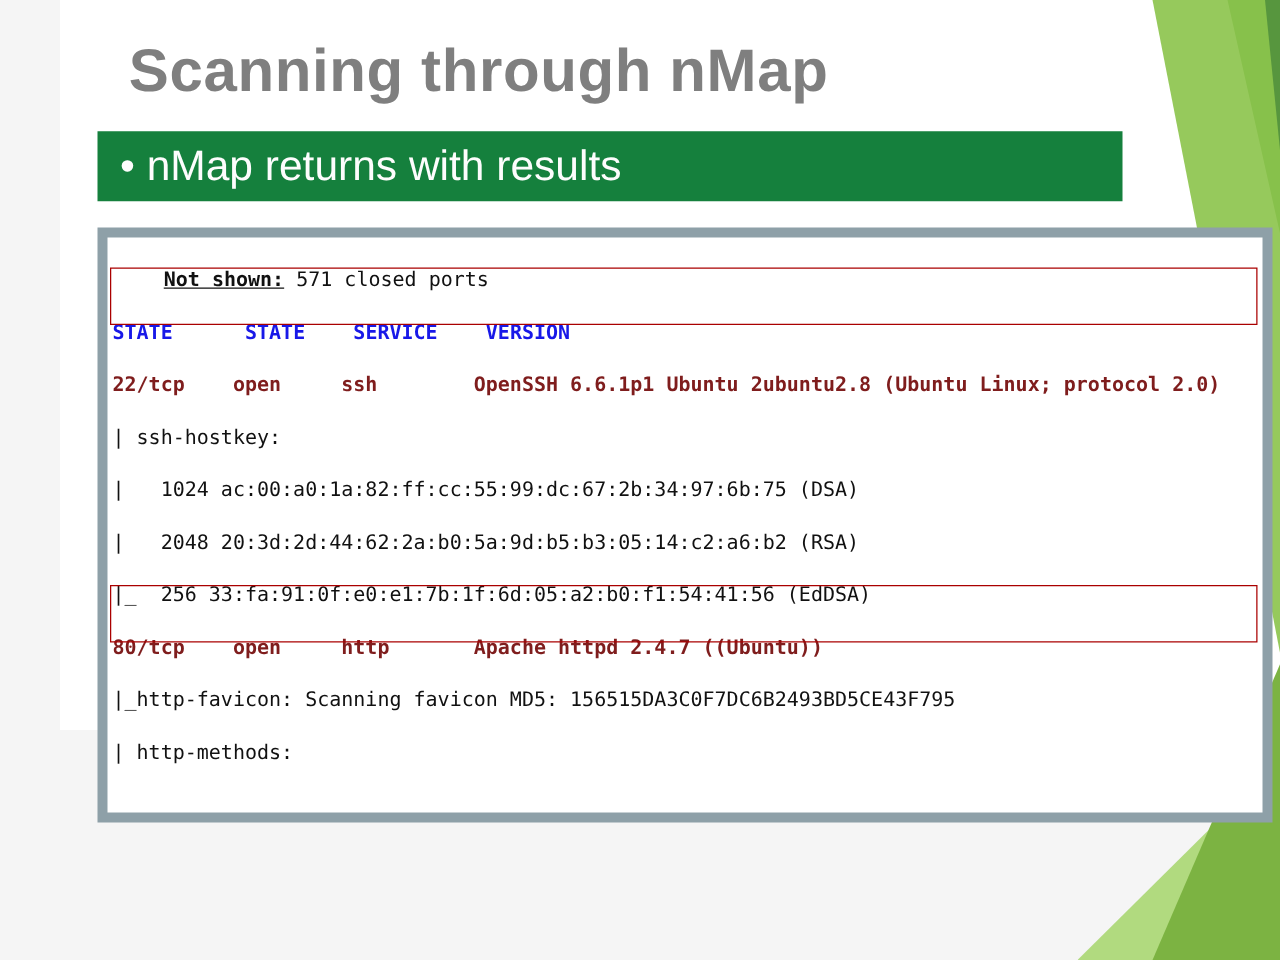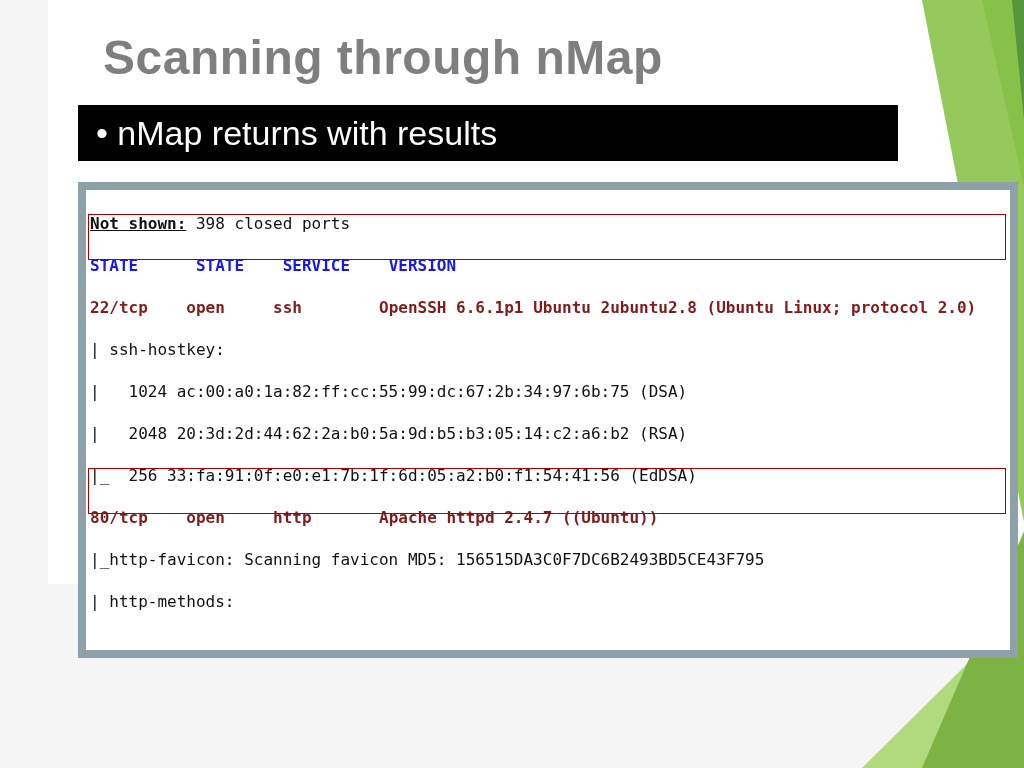--- a/index.html
+++ b/index.html
@@ -1,24 +1,24 @@
 <!DOCTYPE html>
 <html><head>
 <meta charset="utf-8">
 <style>
   html,body{margin:0;padding:0;width:1024px;height:768px;overflow:hidden;font-family:Arial,Helvetica,sans-serif;background:#f5f5f5;}
   .slide{position:relative;width:1024px;height:584px;background:#ffffff;margin-left:48px;}
   
   .wedge{position:absolute;right:0;top:0;width:210px;height:768px;overflow:hidden;pointer-events:none;}
   .wedge svg{position:absolute;top:0;right:0;}
   .title{position:absolute;left:55px;top:30px;font-size:48px;font-weight:700;color:#7f7f7f;letter-spacing:0.5px;}
-  .subbar{position:absolute;left:30px;top:105px;width:820px;height:56px;background:#000000;color:#fdfdfd;font-size:34px;line-height:56px;padding-left:18px;box-sizing:border-box;}
+  .subbar{position:absolute;left:30px;top:105px;width:820px;height:56px;background:#15803d;color:#fdfdfd;font-size:34px;line-height:56px;padding-left:18px;box-sizing:border-box;}
   .term-wrap{position:absolute;left:30px;top:182px;width:940px;height:476px;background:#8ea0a8;padding:8px;box-sizing:border-box;}
   .term{position:relative;width:100%;height:100%;background:#ffffff;font-family:"DejaVu Sans Mono","Menlo","Consolas",monospace;font-size:16px;line-height:21px;color:#111;white-space:pre;overflow:hidden;padding:2px 4px;box-sizing:border-box;}
-  .u{text-decoration:underline;}
+  .u{text-decoration:underline;padding-left:41px;}
   .b{font-weight:700;}
   .blue{color:#1818e8;}
   .grnb{color:#7f1d1d;font-weight:700;}
   .redbox{position:absolute;border:1.5px solid #aa0000;pointer-events:none;}
   .box1{left:2px;top:24px;width:916px;height:44px;}
   .box2{left:2px;top:278px;width:916px;height:44px;}
   .row{display:block;}
 </style>
 </head>
 <body>
@@ -34,21 +34,21 @@
       <polygon points="60,768 210,768 210,420" fill="#7cb342"></polygon>
     </svg>
   </div>
 
   <div class="title">Scanning through nMap</div>
 
   <div class="subbar">• nMap returns with results</div>
 
   <div class="term-wrap">
     <div class="term">
-<span class="row"><span class="u b">Not shown:</span><span> 398 closed ports</span></span>
+<span class="row"><span class="u b">Not shown:</span><span> 571 closed ports</span></span>
 <span class="row"><span class="blue b">STATE</span><span>      </span><span class="blue b">STATE</span><span>    </span><span class="blue b">SERVICE</span><span>    </span><span class="blue b">VERSION</span></span>
 <span class="row"><span class="grnb">22/tcp</span><span>    </span><span class="grnb">open</span><span>     </span><span class="grnb">ssh</span><span>        </span><span class="grnb">OpenSSH 6.6.1p1 Ubuntu 2ubuntu2.8 (Ubuntu Linux; protocol 2.0)</span></span>
 <span class="row">| ssh-hostkey:</span>
 <span class="row">|   1024 ac:00:a0:1a:82:ff:cc:55:99:dc:67:2b:34:97:6b:75 (DSA)</span>
 <span class="row">|   2048 20:3d:2d:44:62:2a:b0:5a:9d:b5:b3:05:14:c2:a6:b2 (RSA)</span>
 <span class="row">|_  256 33:fa:91:0f:e0:e1:7b:1f:6d:05:a2:b0:f1:54:41:56 (EdDSA)</span>
 <span class="row"><span class="grnb">80/tcp</span><span>    </span><span class="grnb">open</span><span>     </span><span class="grnb">http</span><span>       </span><span class="grnb">Apache httpd 2.4.7 ((Ubuntu))</span></span>
 <span class="row">|_http-favicon: Scanning favicon MD5: 156515DA3C0F7DC6B2493BD5CE43F795</span>
 <span class="row">| http-methods:</span>
 

